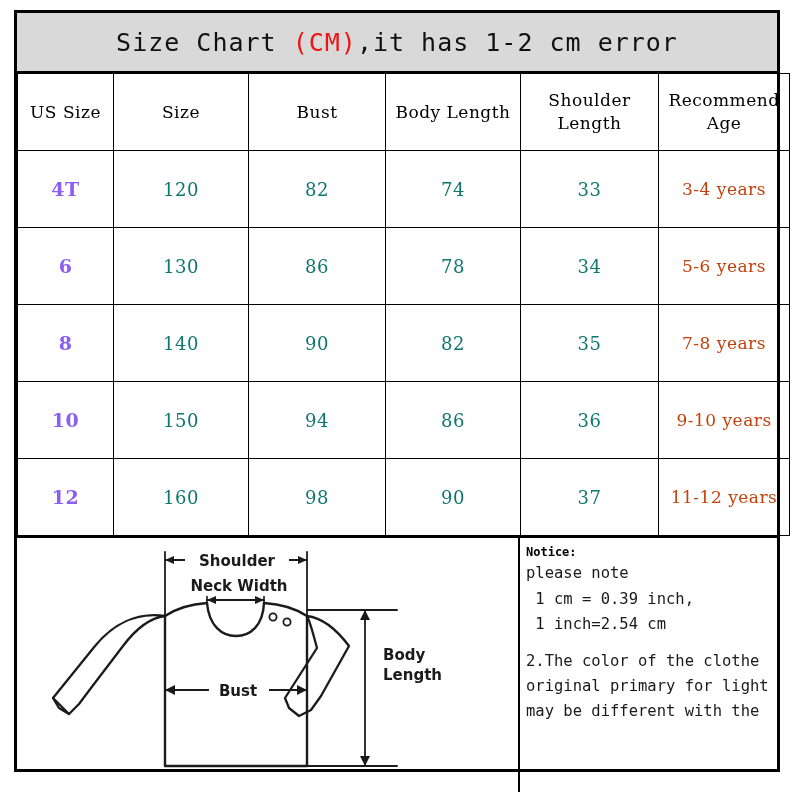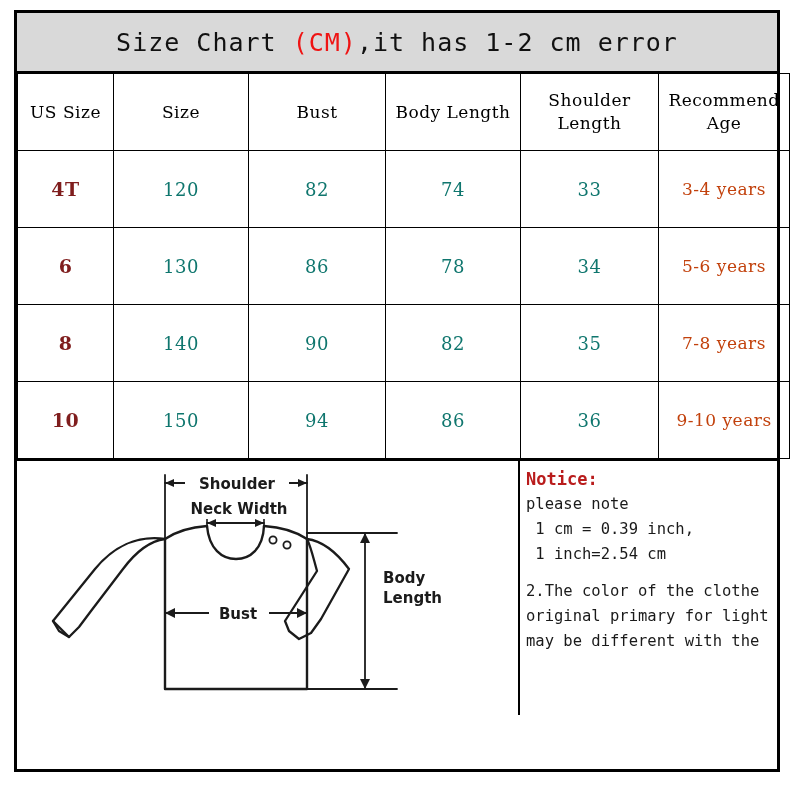--- a/index.html
+++ b/index.html
@@ -65,21 +65,21 @@
   }
   .data-row td{
     height:76px;
     font-family:"DejaVu Serif","Liberation Serif",serif;
     font-size:18px;
     color:#0f766e;
     letter-spacing:0.5px;
   }
   .data-row td.ussize{
     font-weight:bold;
-    color:#7f1d1d;
+    color:#8b5cf6;
     font-size:19px;
   }
   .data-row td.age{
     font-size:17px;
     color:#c2410c;
   }
   
   .bottom{
     display:flex;
     height:256px;
@@ -95,22 +95,22 @@
   }
   .notice-cell{
     flex:1;
     box-sizing:border-box;
     padding:6px 4px 0 6px;
     overflow:hidden;
   }
   .notice-title{
     font-family:"DejaVu Sans Mono","Liberation Mono",monospace;
     font-weight:bold;
-    font-size:17px;
-    color:#b91c1c;
+    font-size:12px;
+    color:#000000;
     line-height:1.45;
   }
   .notice-line{
     font-family:"DejaVu Sans Mono","Liberation Mono",monospace;
     font-size:15.5px;
     color:#1a1a1a;
     line-height:1.62;
     white-space:pre;
   }
   .notice-gap{height:12px;}
@@ -171,20 +171,28 @@
         <td class="age">7-8 years</td>
       </tr>
       <tr class="data-row">
         <td class="ussize">10</td>
         <td>150</td>
         <td>94</td>
         <td>86</td>
         <td>36</td>
         <td class="age">9-10 years</td>
       </tr>
+      <tr class="data-row">
+        <td class="ussize">12</td>
+        <td>160</td>
+        <td>98</td>
+        <td>90</td>
+        <td>37</td>
+        <td class="age">11-12 years</td>
+      </tr>
     </tbody>
   </table>
 
   <div class="bottom">
 
     <div class="diagram-cell">
       <svg class="shirt" width="503" height="254" viewBox="0 0 503 254">
         <g fill="none" stroke="#1b1b1b" stroke-width="2.2" stroke-linejoin="round" stroke-linecap="round">
 
           <line x1="148" y1="14" x2="148" y2="228" stroke-width="1.8"></line>

